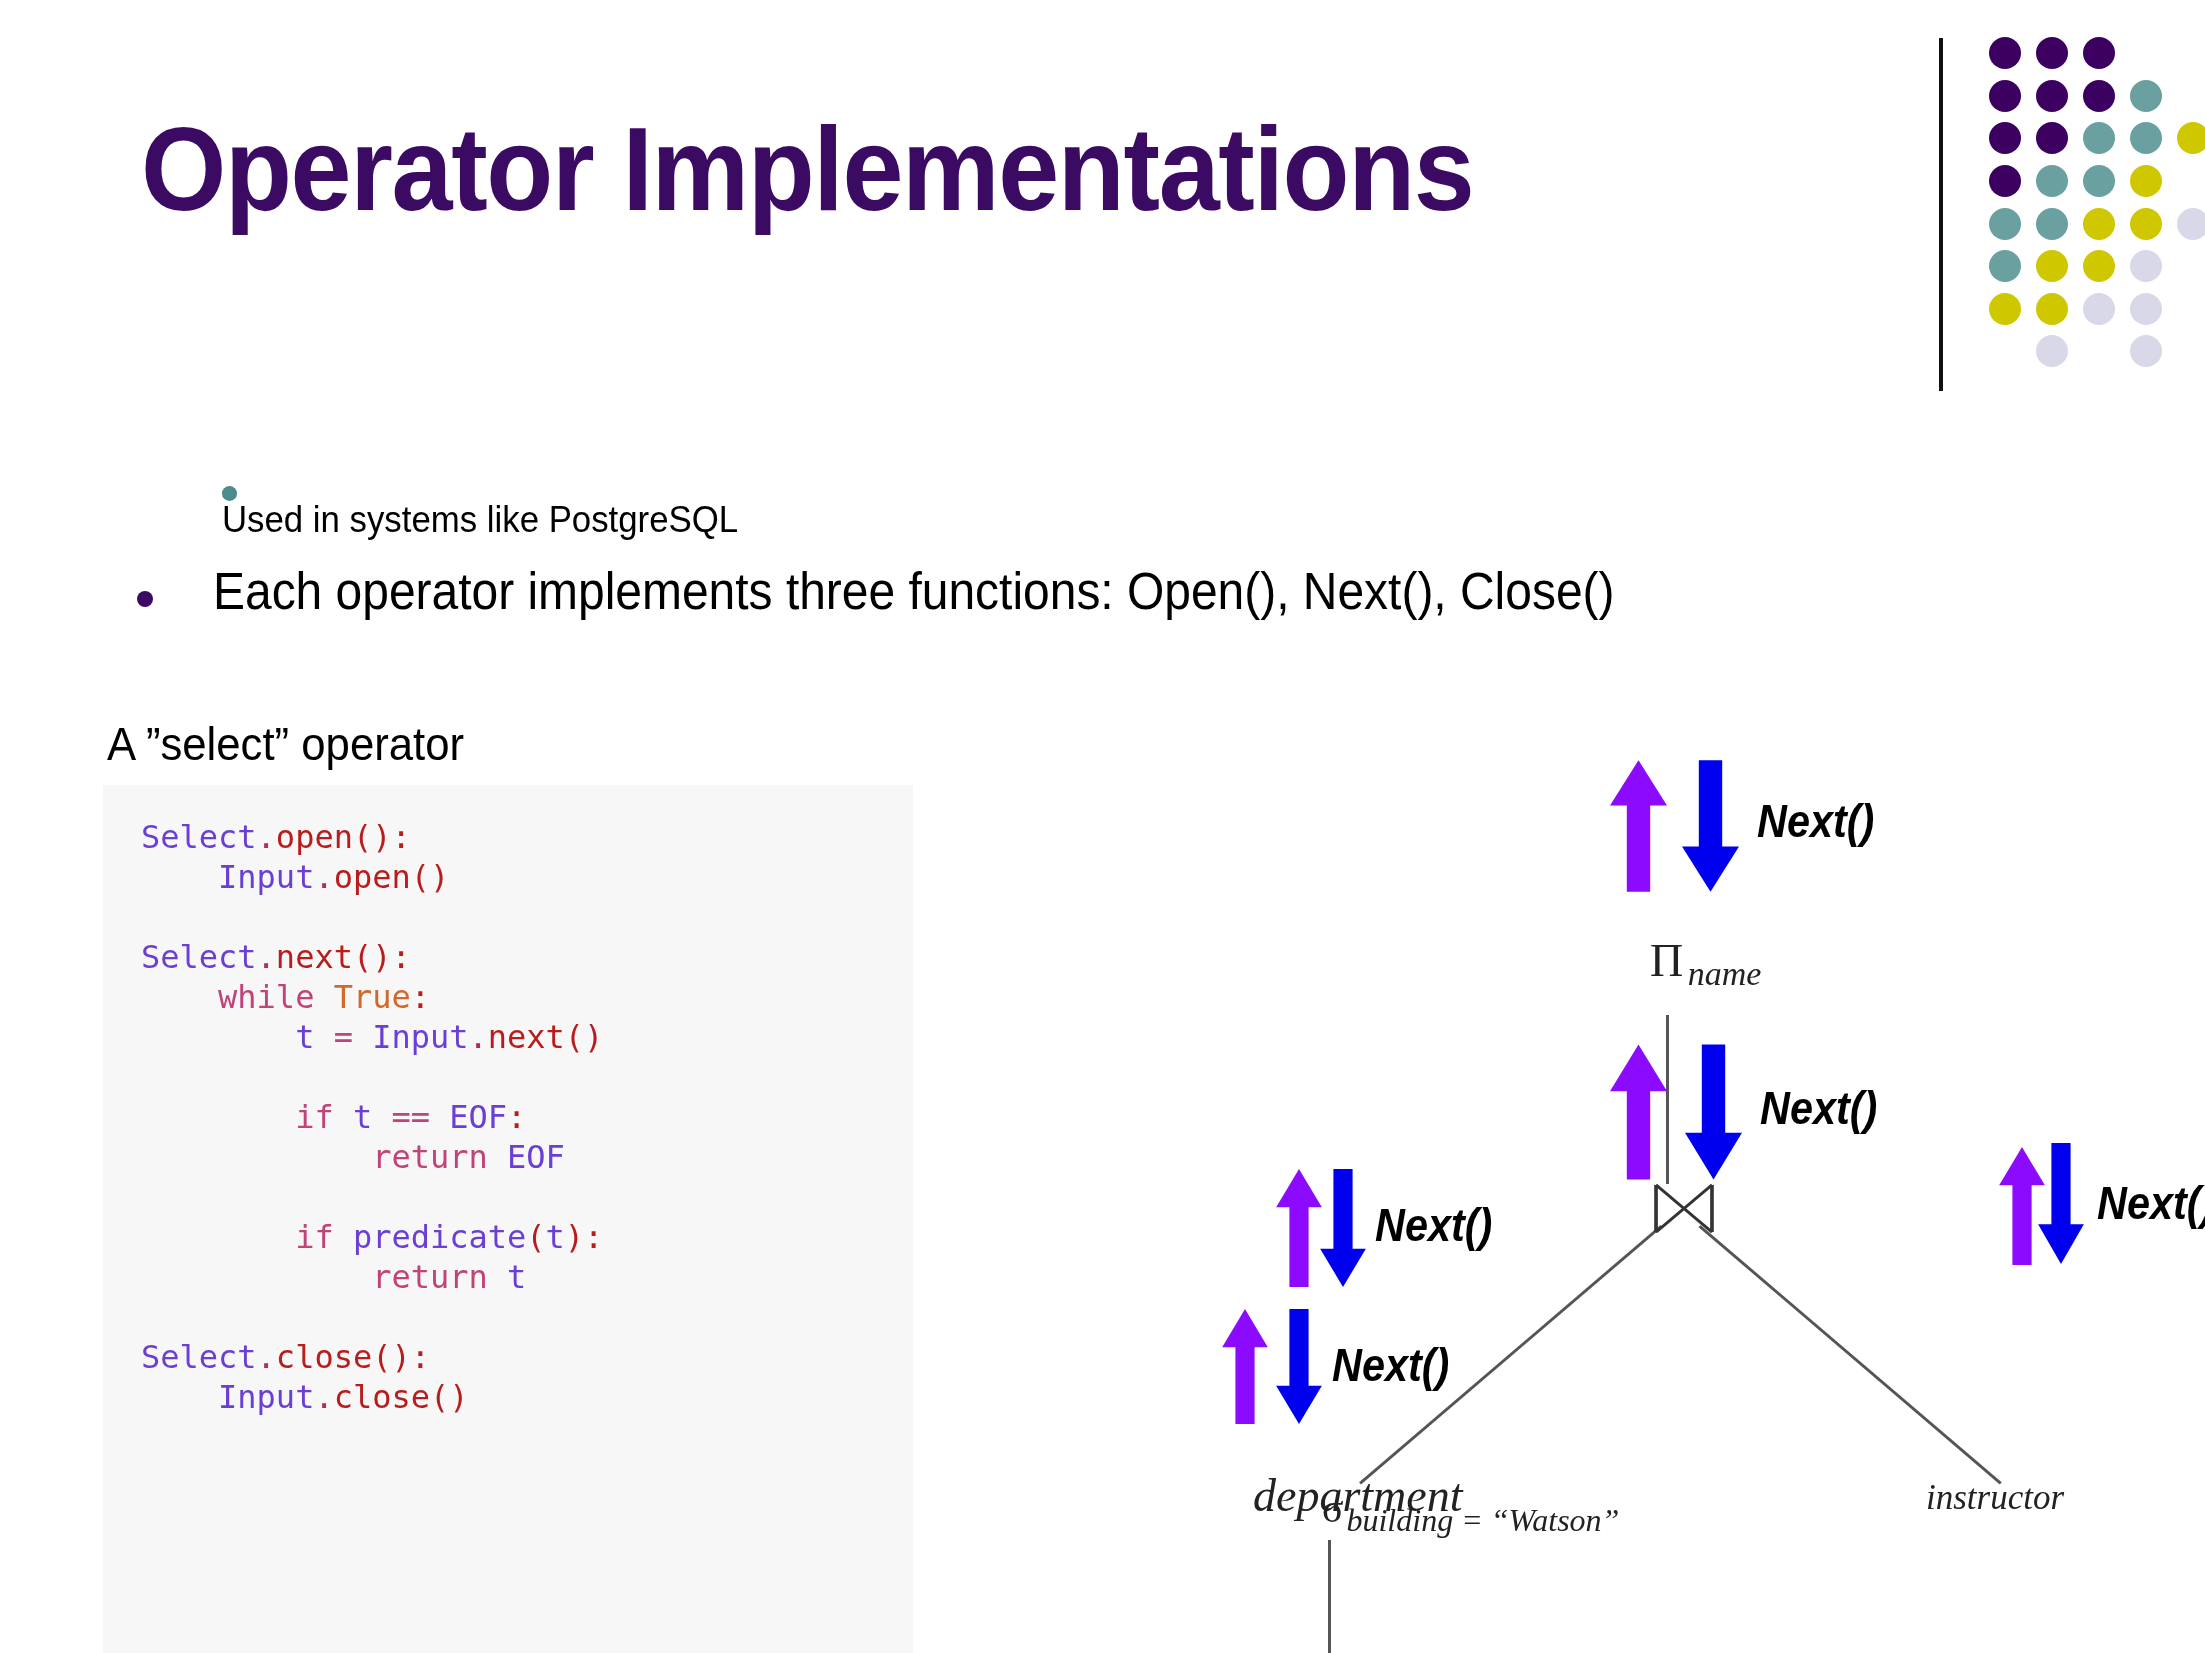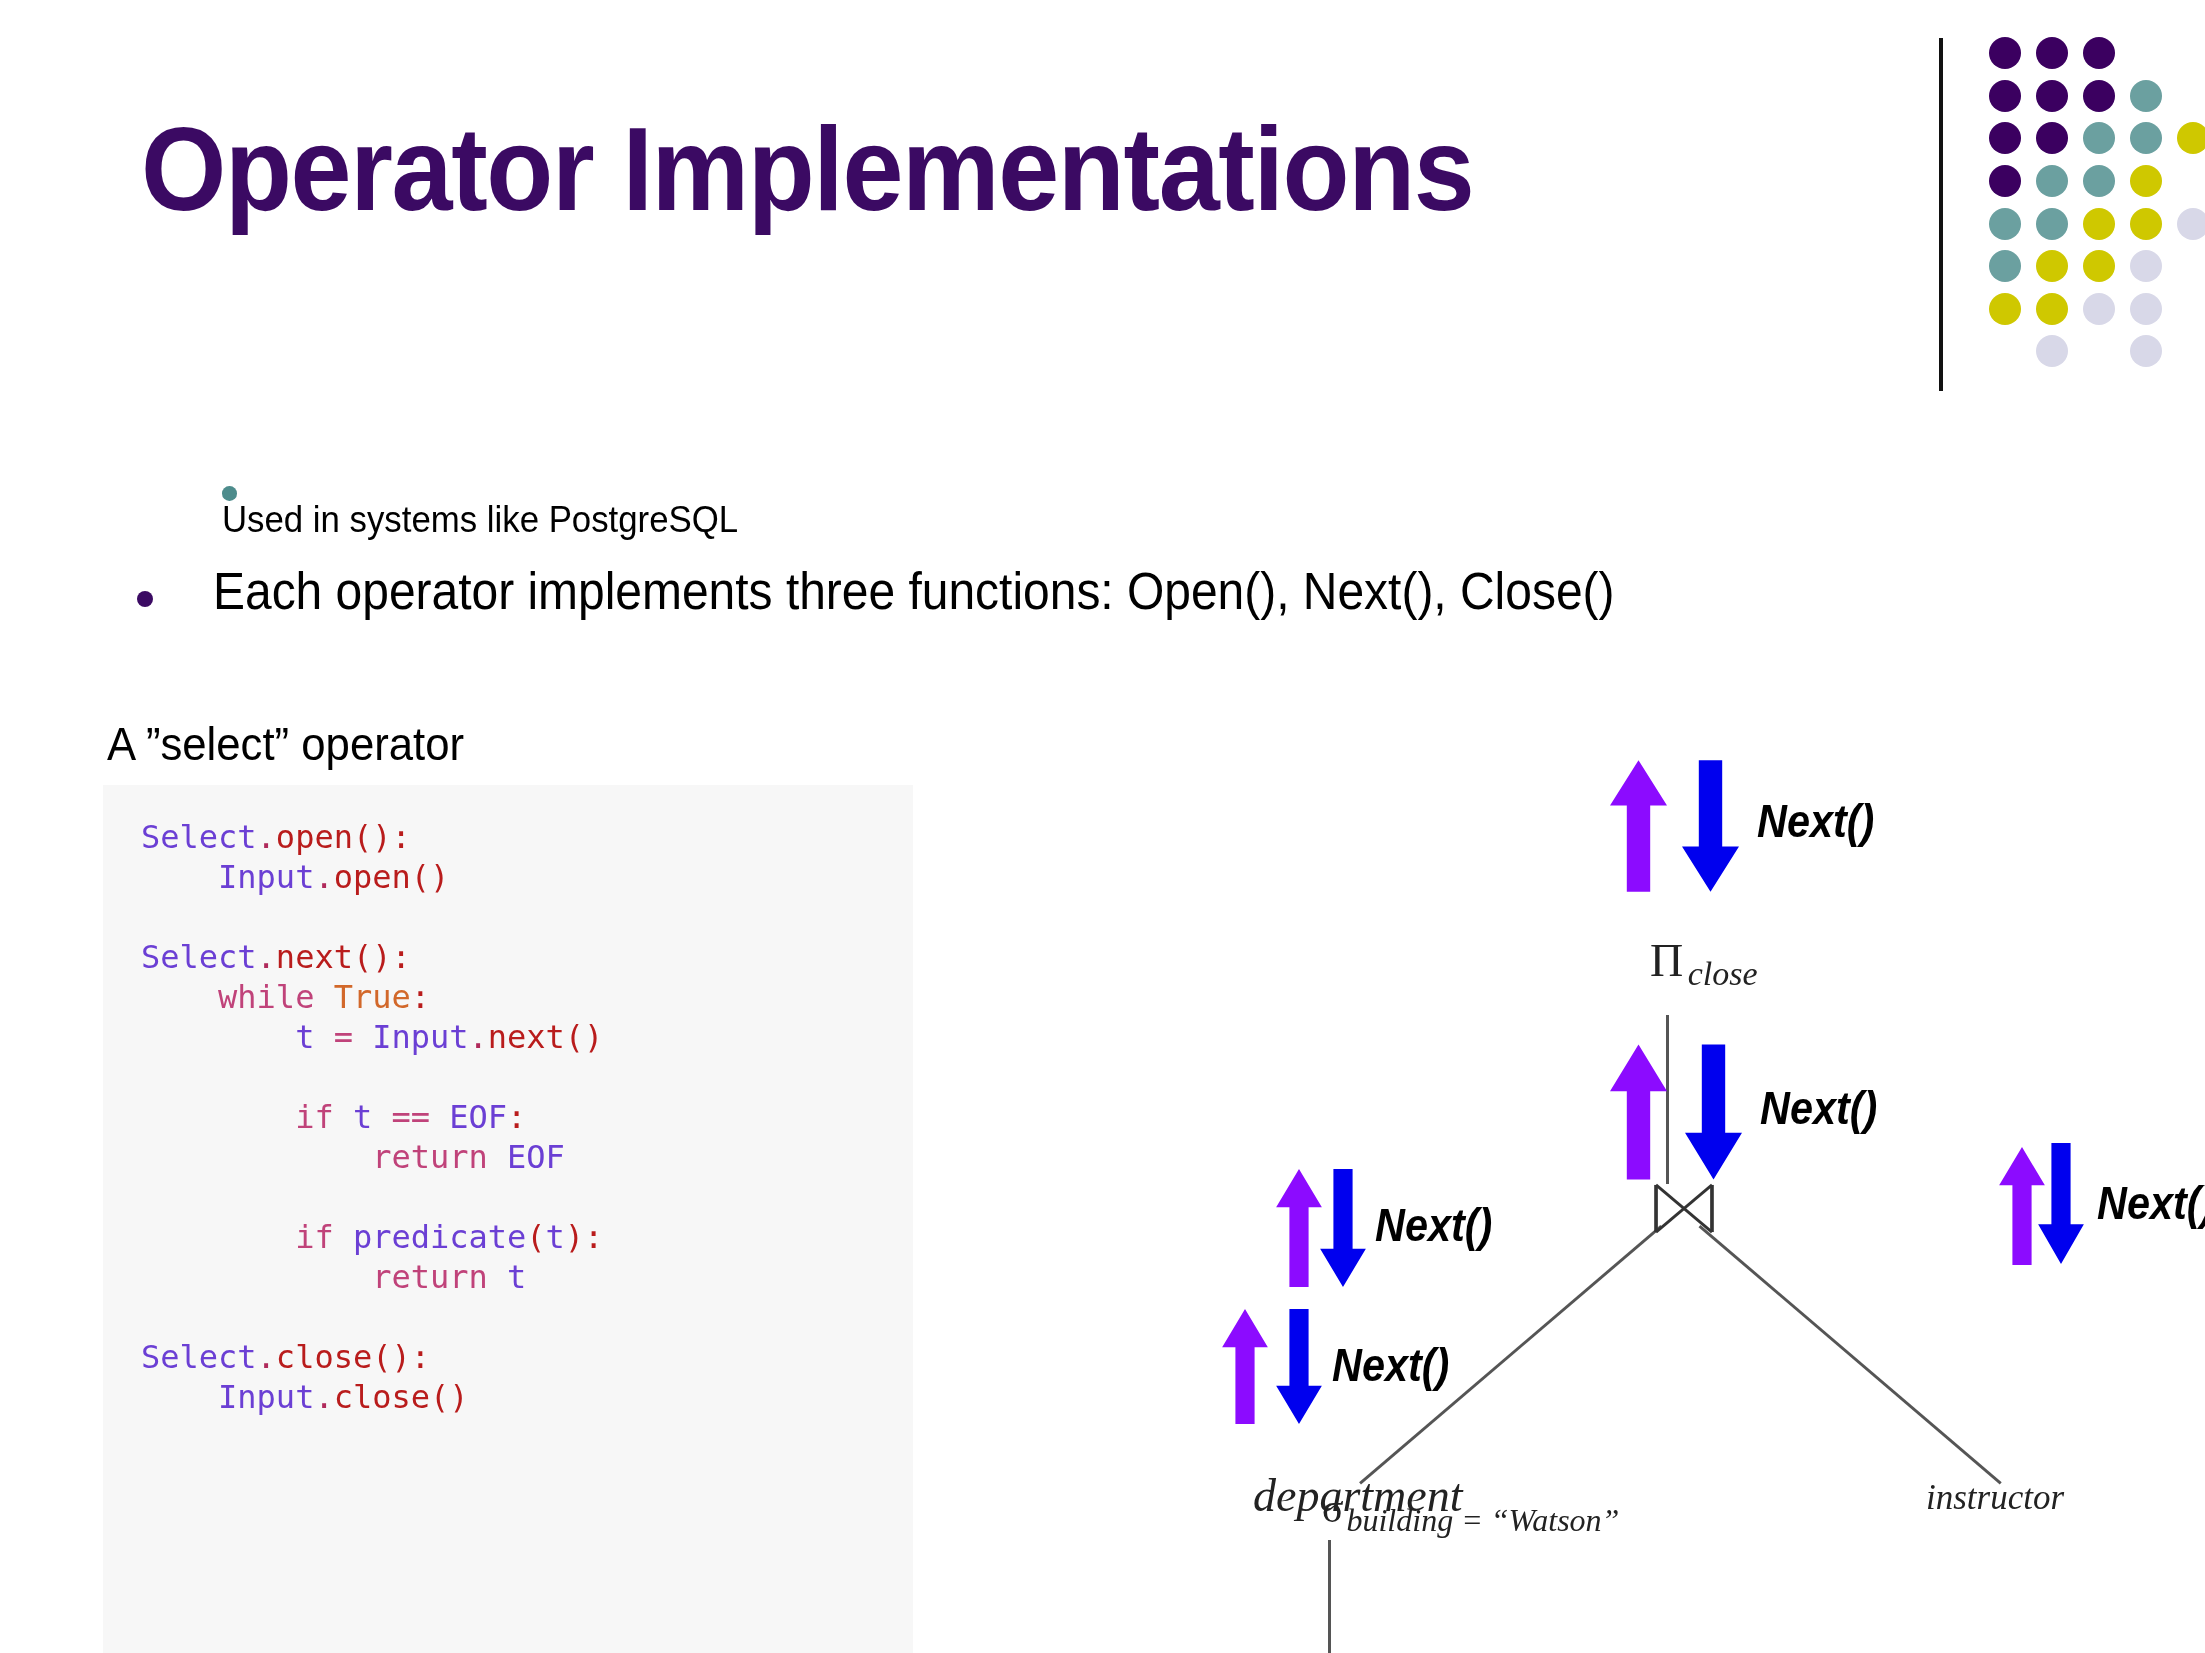--- a/index.html
+++ b/index.html
@@ -267,21 +267,21 @@
 
     <svg class="arrow-svg" style="left:425px; top:10.3px; width:57px; height:132px;" viewBox="0 0 78 180">
       <polygon points="39,0 78,62 55,62 55,180 23,180 23,62 0,62" fill="#8c0bff"></polygon>
     </svg>
     <svg class="arrow-svg" style="left:497px; top:10.3px; width:57px; height:132px;" viewBox="0 0 78 180">
       <polygon points="39,180 78,118 55,118 55,0 23,0 23,118 0,118" fill="#0000ee"></polygon>
     </svg>
     <div class="next-label" style="left:572px; top:44px;">Next()</div>
 
     <div class="op-sym" style="left:465px; top:184px; font-size:46px;">
-      <span>Π</span><span style="font-style:italic; font-size:34px; vertical-align:-8.8px; padding-left:4.4px;">close</span>
+      <span>Π</span><span style="font-style:italic; font-size:34px; vertical-align:-8.8px; padding-left:4.4px;">name</span>
     </div>
 
     <svg class="arrow-svg" style="left:425px; top:294px; width:57px; height:136px;" viewBox="0 0 78 185">
       <polygon points="39,0 78,64 55,64 55,185 23,185 23,64 0,64" fill="#8c0bff"></polygon>
     </svg>
     <svg class="arrow-svg" style="left:500px; top:294px; width:57px; height:136px;" viewBox="0 0 78 185">
       <polygon points="39,185 78,121 55,121 55,0 23,0 23,121 0,121" fill="#0000ee"></polygon>
     </svg>
     <div class="next-label" style="left:575px; top:331px;">Next()</div>
 

